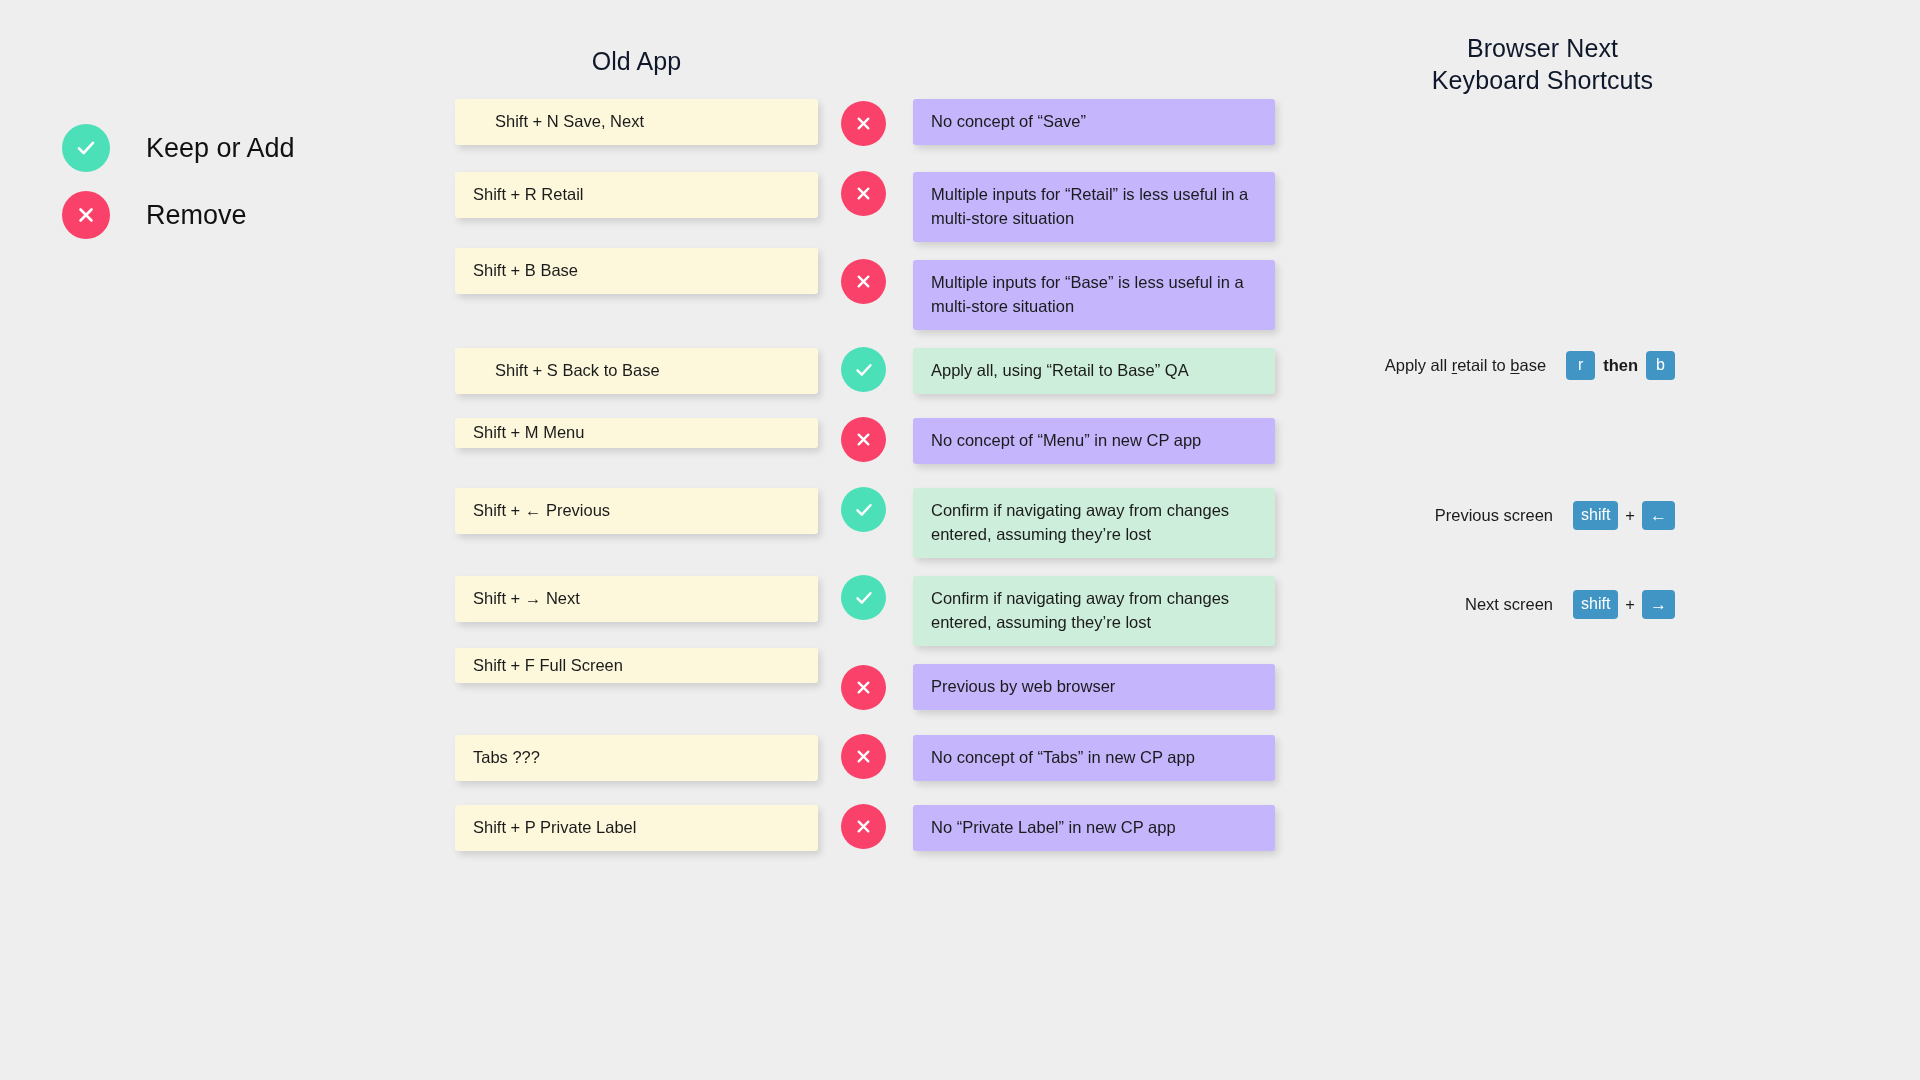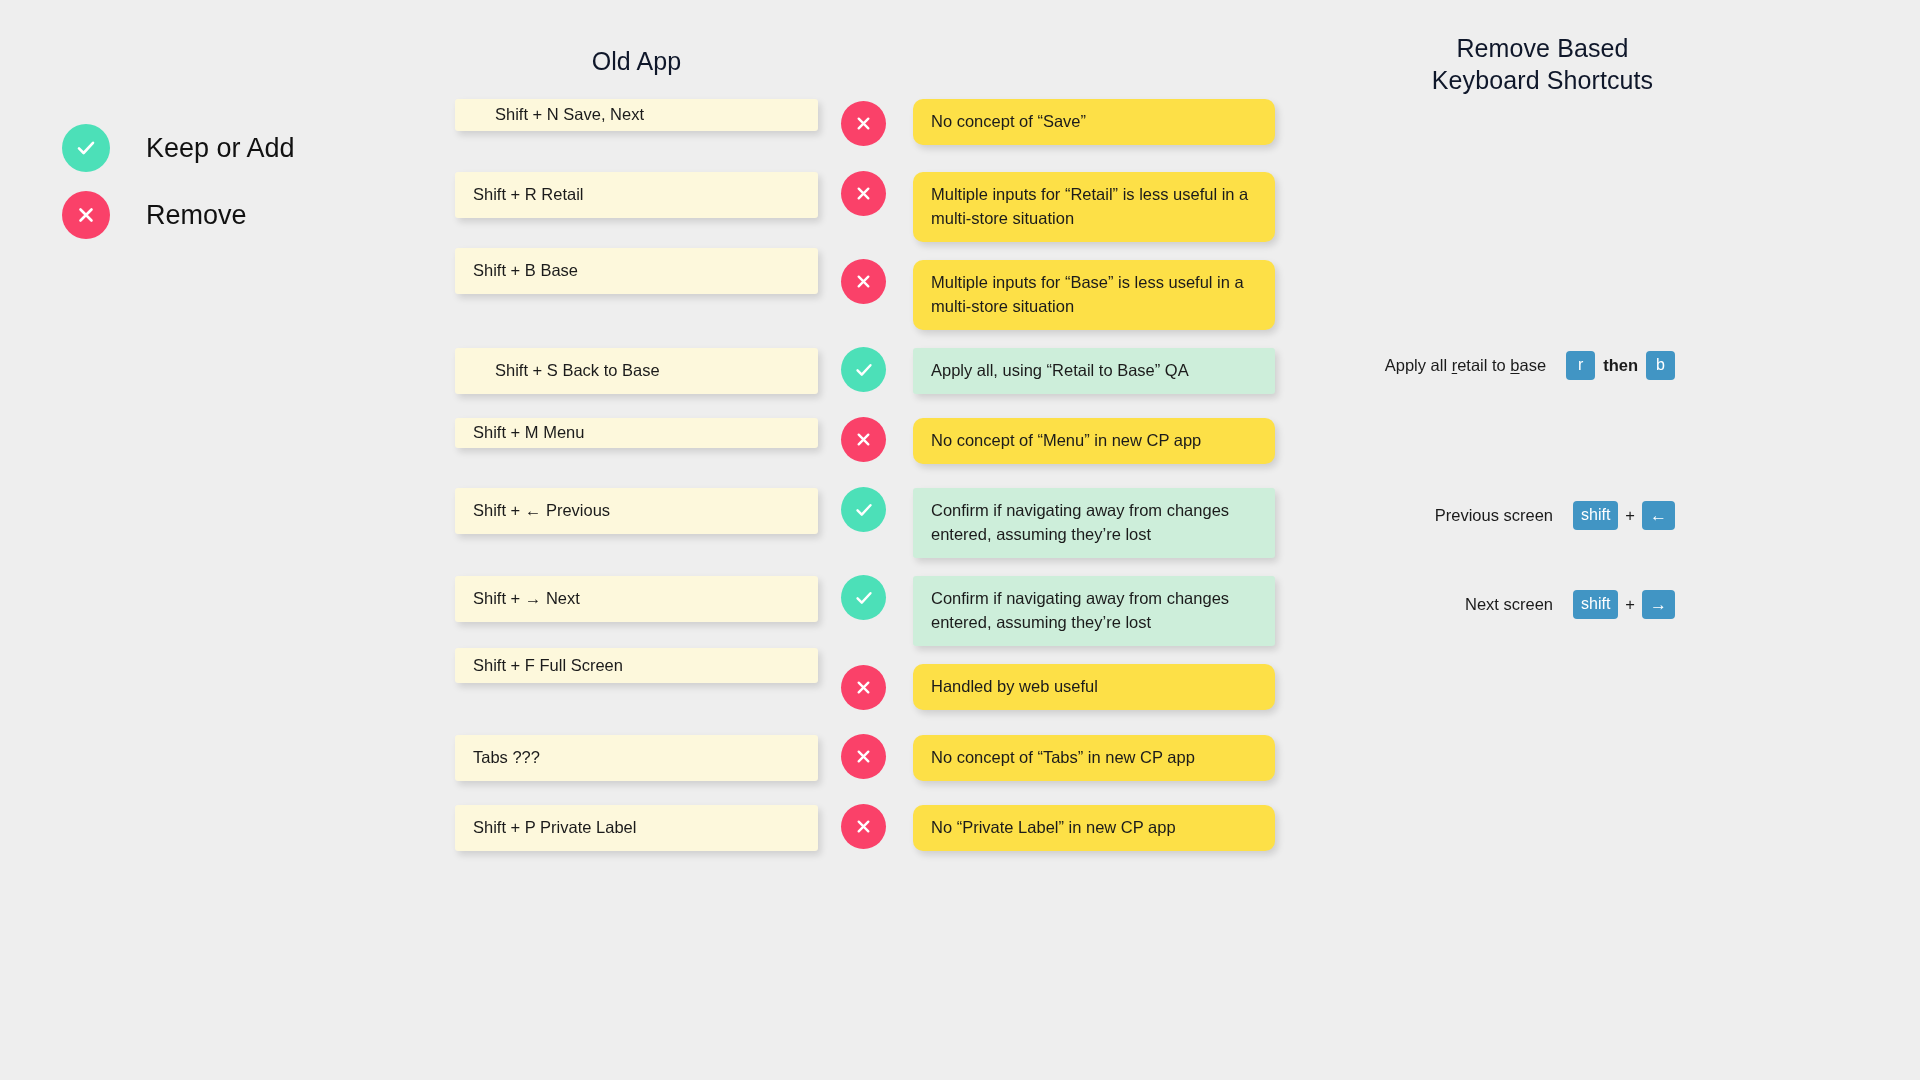--- a/index.html
+++ b/index.html
@@ -69,21 +69,21 @@
   }
   .card-old {
     left: 455px;
     width: 363px;
     background: #fdf8dc;
   }
   .card-new {
     left: 913px;
     width: 362px;
   }
-  .card-new.neg { background: #fde047; border-radius: 10px; }
+  .card-new.neg { background: #c4b5fd; }
   .card-new.pos { background: #cdeeda; }
 
   
   .status {
     position: absolute;
     left: 841px;
     width: 45px; height: 45px;
     border-radius: 50%;
     display: flex; align-items: center; justify-content: center;
   }
@@ -128,21 +128,21 @@
   }
   .joiner.word { font-weight: 700; padding: 0 8px; }
 </style>
 </head>
 <body>
 
 <div class="canvas">
 
   <div class="col-head" id="head-old">Old App</div>
   <div class="col-head" id="head-kbd">
-    <div>Remove Based</div>
+    <div>Browser Next</div>
     <div>Keyboard Shortcuts</div>
   </div>
 
   <div class="legend">
     <div class="legend-row">
       <div class="legend-badge" style="background:#4ce0b8;">
         <svg width="26" height="26" viewBox="0 0 26 26" aria-hidden="true">
           <path d="M6 13.4 L10.6 18 L20 7.8" fill="none" stroke="#ffffff" stroke-width="2.6" stroke-linecap="round" stroke-linejoin="round"></path>
         </svg>
       </div>
@@ -153,21 +153,21 @@
         <svg width="24" height="24" viewBox="0 0 24 24" aria-hidden="true">
           <path d="M6.5 6.5 L17.5 17.5 M17.5 6.5 L6.5 17.5" fill="none" stroke="#ffffff" stroke-width="2.6" stroke-linecap="round"></path>
         </svg>
       </div>
       <div class="legend-label">Remove</div>
     </div>
   </div>
 
   <div id="rows-host">
       <div class="row">
-        <div class="card card-old" style="top: 99px; height: 32px; padding-left: 40px;">
+        <div class="card card-old" style="top: 99px; height: 46px; padding-left: 40px;">
           <span>Shift + N Save, Next</span>
         </div>
         <div class="status" style="top: 101px; background: rgb(250, 65, 105);">
           <svg width="21" height="21" viewBox="0 0 24 24" aria-hidden="true">
             <path d="M6.5 6.5 L17.5 17.5 M17.5 6.5 L6.5 17.5" fill="none" stroke="#ffffff" stroke-width="2.7" stroke-linecap="round"></path>
           </svg>
         </div>
         <div class="card card-new neg" style="top: 99px; height: 46px;">
           <span>No concept of “Save”</span>
         </div>
@@ -277,21 +277,21 @@
       <div class="row">
         <div class="card card-old" style="top: 648px; height: 35px;">
           <span>Shift + F Full Screen</span>
         </div>
         <div class="status" style="top: 665px; background: rgb(250, 65, 105);">
           <svg width="21" height="21" viewBox="0 0 24 24" aria-hidden="true">
             <path d="M6.5 6.5 L17.5 17.5 M17.5 6.5 L6.5 17.5" fill="none" stroke="#ffffff" stroke-width="2.7" stroke-linecap="round"></path>
           </svg>
         </div>
         <div class="card card-new neg" style="top: 664px; height: 46px;">
-          <span>Handled by web useful</span>
+          <span>Previous by web browser</span>
         </div>
       </div>
       <div class="row">
         <div class="card card-old" style="top: 735px; height: 46px;">
           <span>Tabs ???</span>
         </div>
         <div class="status" style="top: 734px; background: rgb(250, 65, 105);">
           <svg width="21" height="21" viewBox="0 0 24 24" aria-hidden="true">
             <path d="M6.5 6.5 L17.5 17.5 M17.5 6.5 L6.5 17.5" fill="none" stroke="#ffffff" stroke-width="2.7" stroke-linecap="round"></path>
           </svg>

